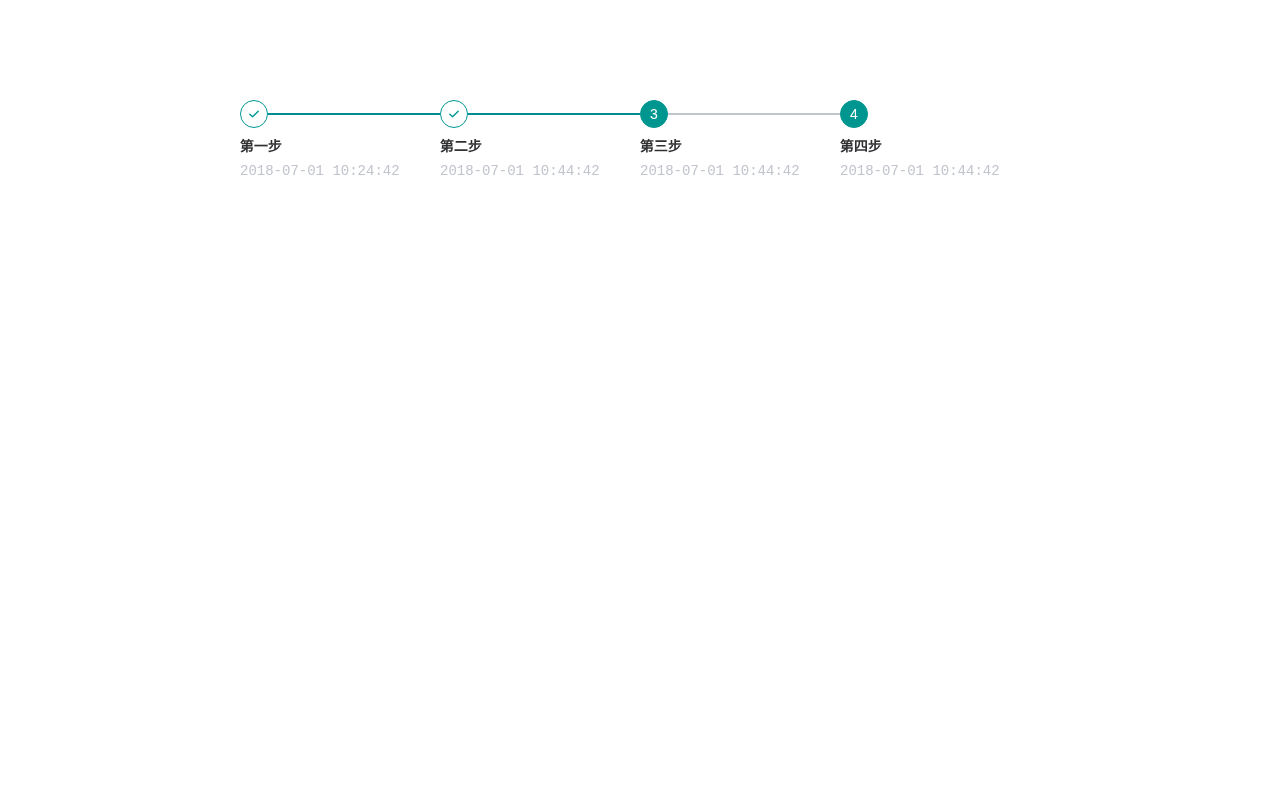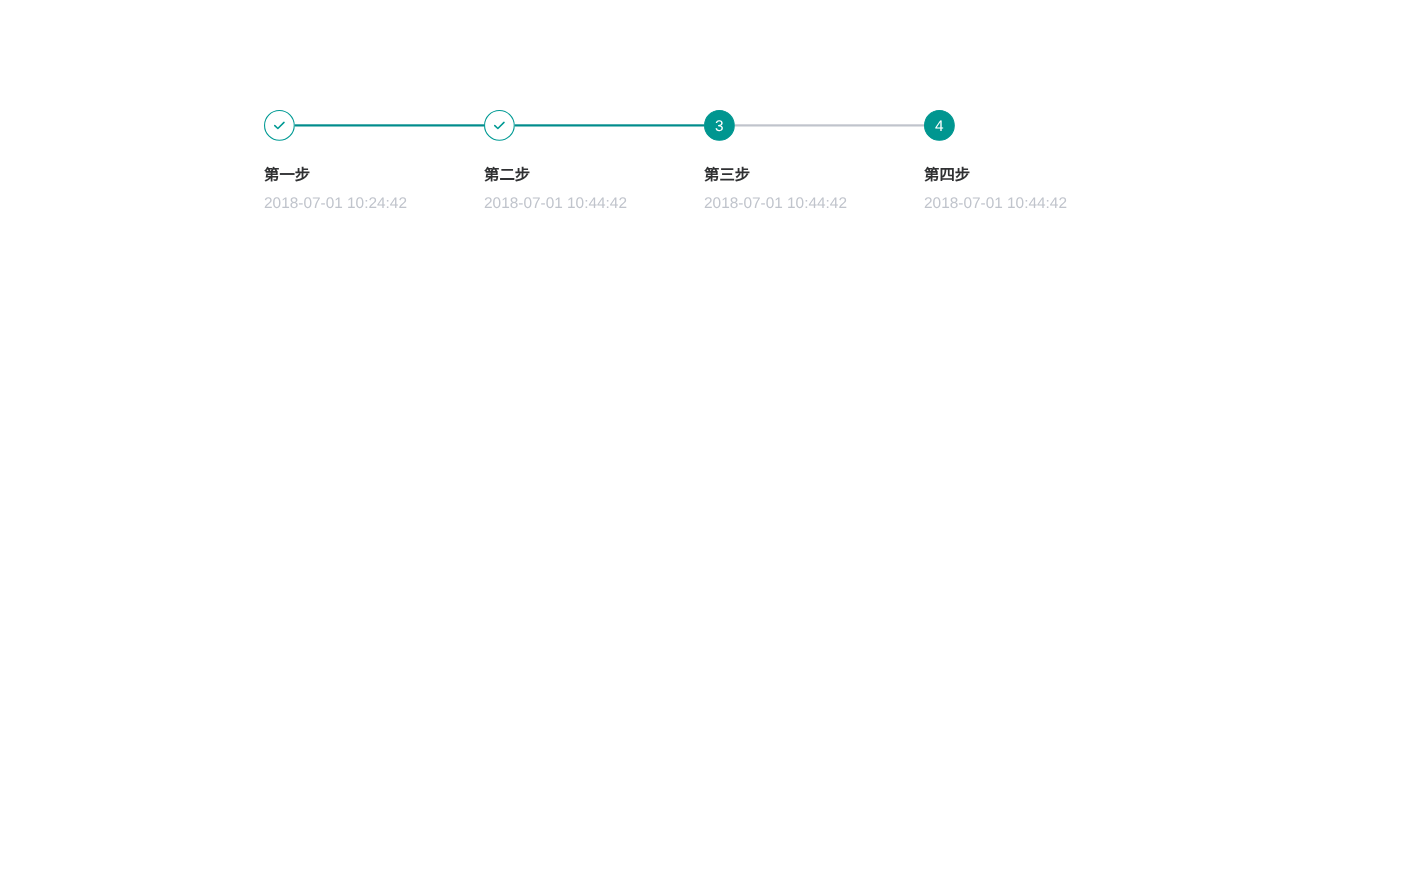--- a/index.html
+++ b/index.html
@@ -109,35 +109,36 @@
     color: #ffffff;
     font-weight: 400;
     user-select: none;
   }
 
   .step-main {
     padding-right: 10px;
   }
 
   .step-title {
-    margin-top: 22px;
+    margin-top: 9px;
     font-size: 14px;
     line-height: 18px;
     color: #303133;
     font-weight: 700;
     white-space: nowrap;
   }
 
   .step-description {
     margin-top: 7px;
     font-size: 14px;
     line-height: 18px;
     color: #c0c4cc;
     font-weight: 400;
     white-space: nowrap;
+    font-family: Liberation Mono, monospace;
   }
 </style>
 </head>
 <body>
 
 <div class="page">
 
   <div class="steps">
 
     <div class="step">

